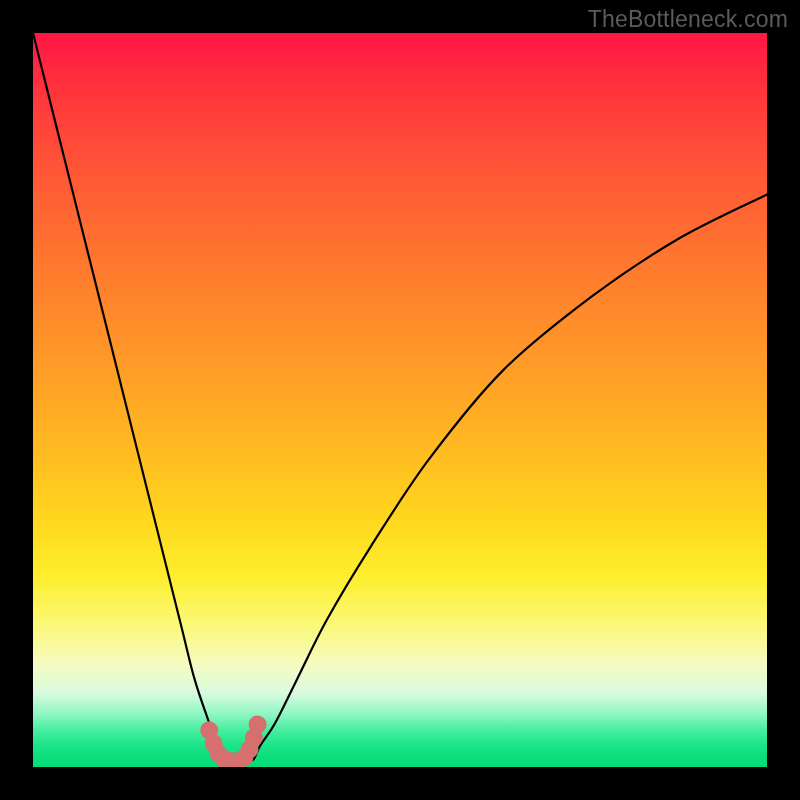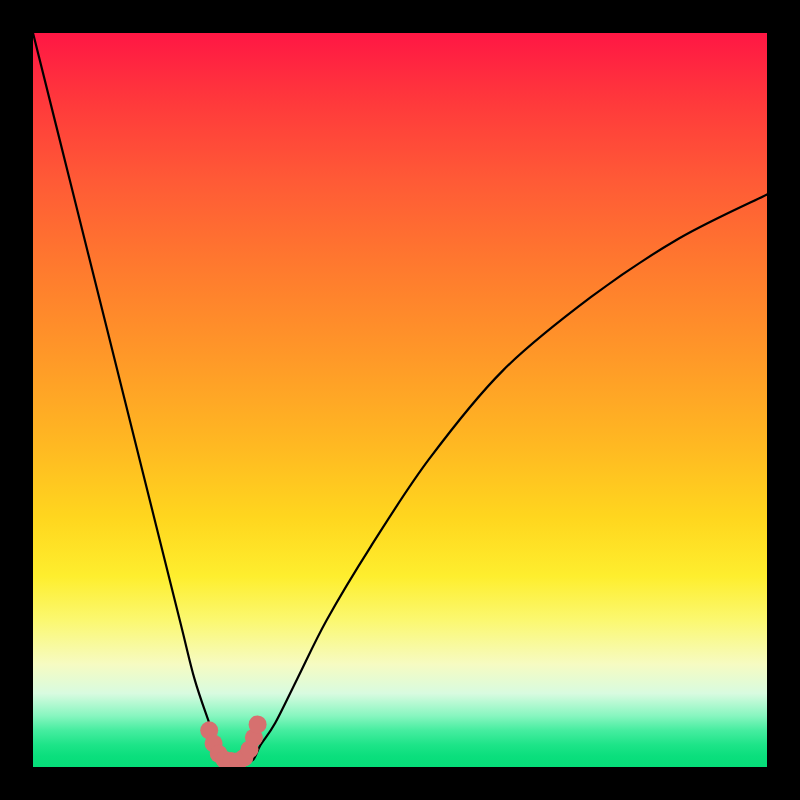--- a/index.html
+++ b/index.html
@@ -60,20 +60,21 @@
     top: 0;
     left: 0;
     width: 734px;
     height: 734px;
   }
 </style>
 </head>
 <body>
 
 <div class="frame">
+  <div class="watermark">TheBottleneck.com</div>
   <div class="plot">
     <svg class="curve" viewBox="0 0 734 734">
       <path d="M 0 0 C 6.1 24.5, 24.5 97.9, 36.7 146.8 C 48.9 195.7, 61.2 244.7, 73.4 293.6 C 85.6 342.5, 97.9 391.5, 110.1 440.4 C 122.3 489.3, 138.2 552.9, 146.8 587.2 C 155.4 621.5, 156.6 628.8, 161.5 645.9 C 166.4 663.0, 172.5 679.0, 176.2 690.0 C 179.8 701.0, 181.1 705.9, 183.5 712.0 C 185.9 718.1, 188.4 724.2, 190.8 726.7 C 193.3 729.1, 195.7 726.7, 198.2 726.7 C 200.6 726.7, 203.1 726.7, 205.5 726.7 C 208.0 726.7, 210.4 726.7, 212.9 726.7 C 215.3 726.7, 217.8 729.1, 220.2 726.7 C 222.6 724.2, 223.9 718.1, 227.5 712.0 C 231.2 705.9, 236.1 701.0, 242.2 690.0 C 248.3 679.0, 255.7 663.0, 264.2 645.9 C 272.8 628.8, 281.4 609.2, 293.6 587.2 C 305.8 565.2, 320.5 540.7, 337.6 513.8 C 354.8 486.9, 374.3 455.1, 396.4 425.7 C 418.4 396.4, 442.8 364.6, 469.8 337.6 C 496.7 310.7, 528.5 286.3, 557.8 264.2 C 587.2 242.2, 616.6 222.6, 645.9 205.5 C 675.3 188.4, 719.3 168.8, 734.0 161.5" id="curvePath" fill="none" stroke="#000" stroke-width="2.2" stroke-linecap="round"></path>
       <g id="markerGroup">
           <circle cx="176.2" cy="697.3" r="9" fill="#d6706f"></circle>
           <circle cx="180.6" cy="710.5" r="9" fill="#d6706f"></circle>
           <circle cx="185.7" cy="720.8" r="9" fill="#d6706f"></circle>
           <circle cx="191.6" cy="726.7" r="9" fill="#d6706f"></circle>
           <circle cx="198.2" cy="728.1" r="9" fill="#d6706f"></circle>
           <circle cx="205.5" cy="728.1" r="9" fill="#d6706f"></circle>

